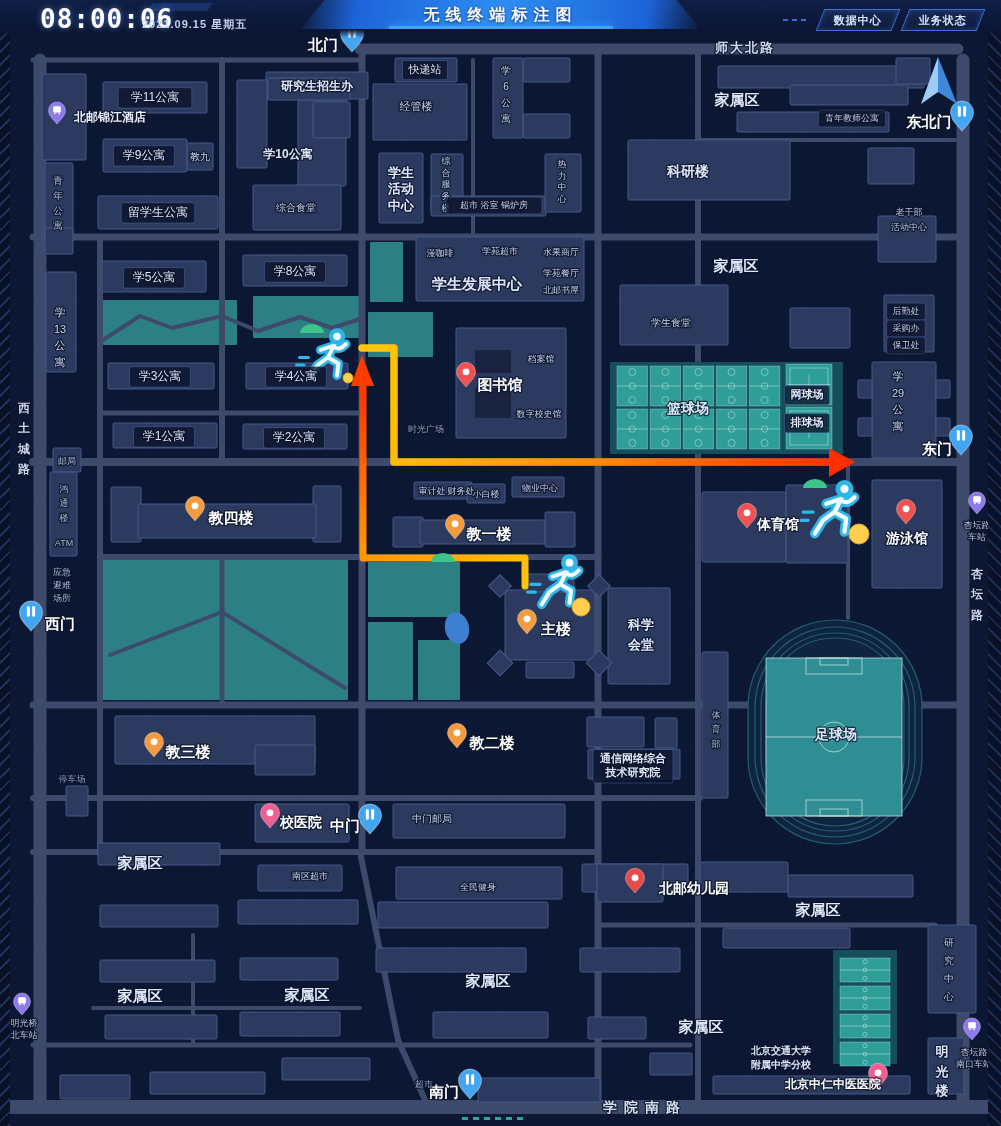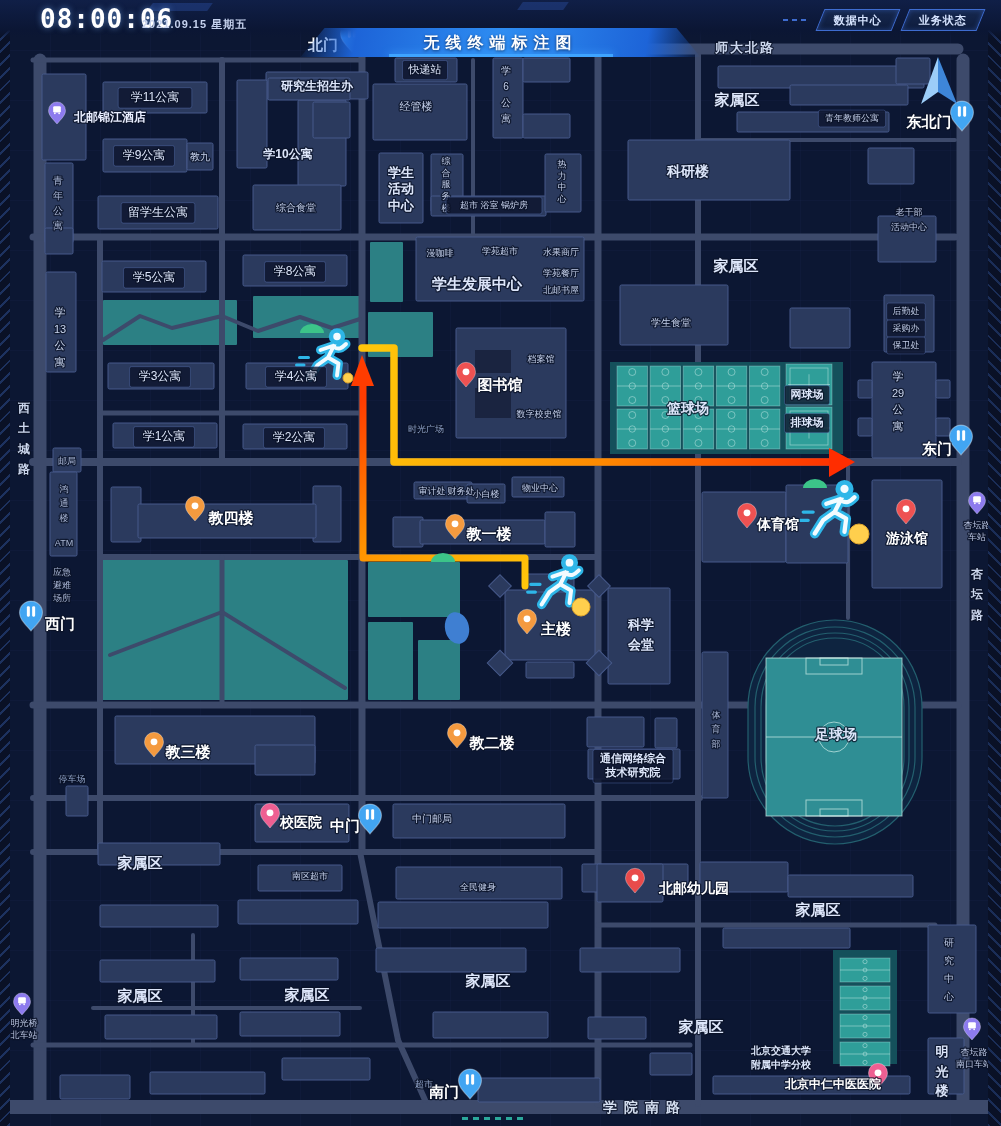--- a/index.html
+++ b/index.html
@@ -12,21 +12,21 @@
     background-image:repeating-linear-gradient(135deg,rgba(64,110,200,.35) 0 2px,transparent 2px 9px);}
   .edge-r{right:0;width:13px;
     background-image:repeating-linear-gradient(45deg,rgba(64,110,200,.30) 0 2px,transparent 2px 9px);}
   .header{position:absolute;left:0;top:0;right:0;height:38px;z-index:6;
     background:linear-gradient(180deg,#101f47 0%,#0b1634 78%,rgba(11,22,52,.0) 100%);}
   .clock{position:absolute;left:26px;top:4px;font-family:"DejaVu Sans Mono",monospace;
     font-size:26px;font-weight:bold;color:#ffffff;letter-spacing:1px;text-shadow:0 0 6px rgba(120,180,255,.6);margin-left:14px;}
   .date{position:absolute;left:142px;top:17px;font-size:11px;font-weight:bold;color:#c6d2ee;letter-spacing:1px;}
   .banner{position:absolute;left:50%;top:0;transform:translateX(-50%);width:400px;height:29px;
     background:linear-gradient(100deg,rgba(27,80,200,0) 0%,#1d64d8 14%,#2e8df2 50%,#1d64d8 86%,rgba(27,80,200,0) 100%);
-    clip-path:polygon(6% 0,94% 0,100% 100%,0 100%);text-align:center;margin-top:28px;}
+    clip-path:polygon(6% 0,94% 0,100% 100%,0 100%);text-align:center;}
   .banner:after{content:"";position:absolute;left:22%;right:22%;bottom:0px;height:3px;
     background:#3fa4ff;box-shadow:0 0 9px #3fa4ff;}
   .title{display:inline-block;line-height:29px;font-size:16px;font-weight:bold;color:#fff;
     letter-spacing:6px;text-shadow:0 1px 3px rgba(0,20,60,.8);}
   .nav{position:absolute;right:20px;top:9px;display:flex;align-items:center;gap:9px;}
   .dots{width:26px;height:2px;margin-right:2px;
     background-image:repeating-linear-gradient(90deg,#3e6cd0 0 5px,transparent 5px 9px);}
   .nav-btn{transform:skewX(-22deg);background:linear-gradient(180deg,#16284f,#0e1c3c);
     border:1px solid #3e6cd0;box-shadow:0 0 5px rgba(62,108,208,.45) inset;
     color:#d6e4ff;padding:2px 13px;cursor:pointer;}

